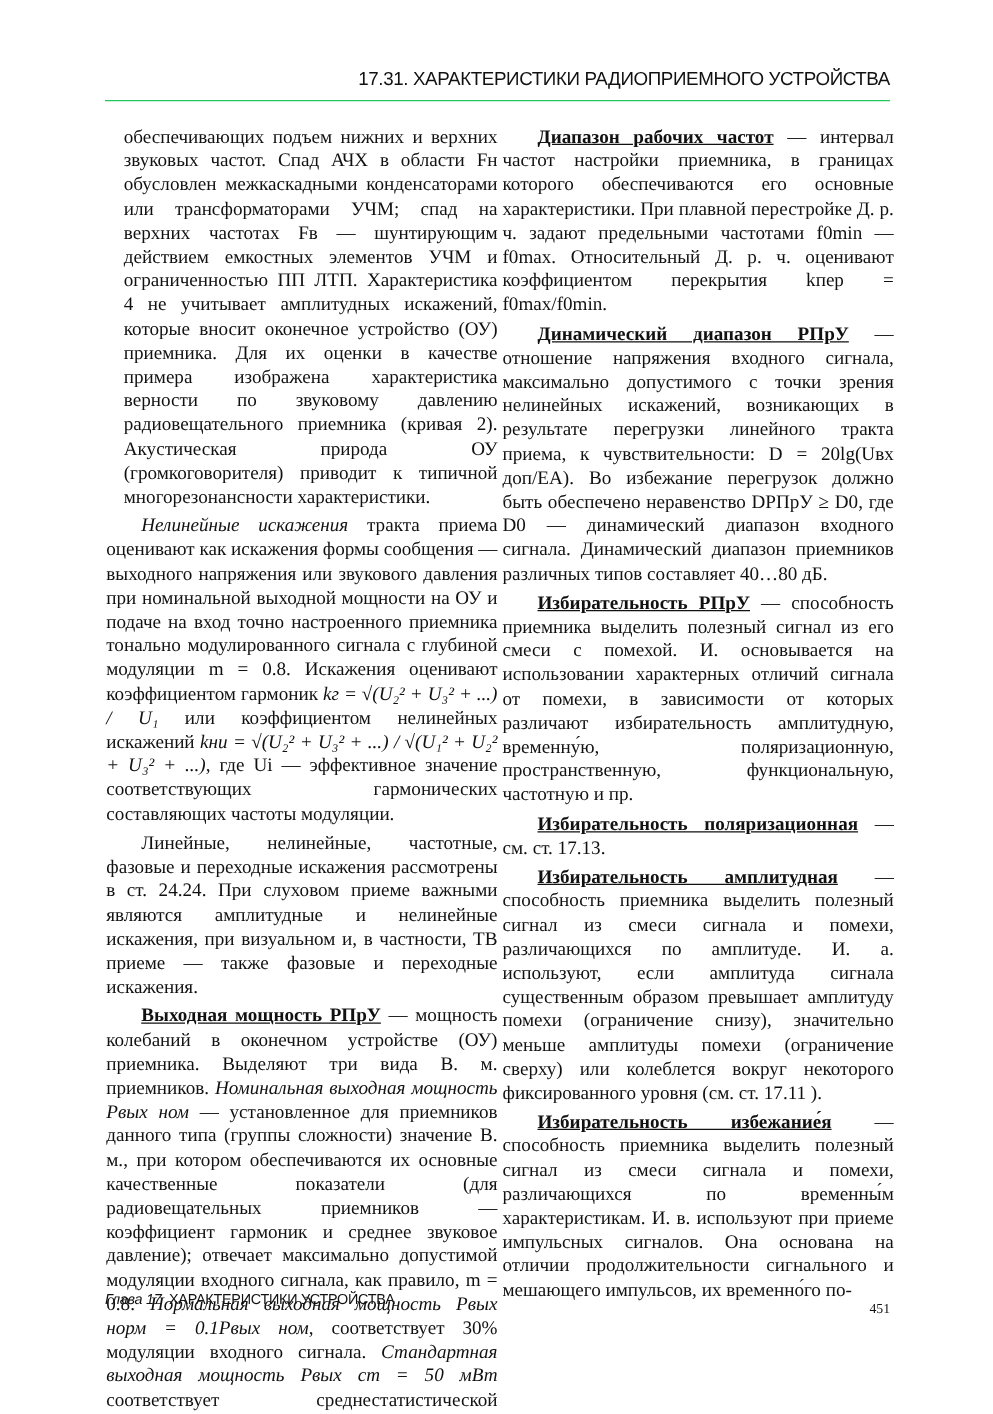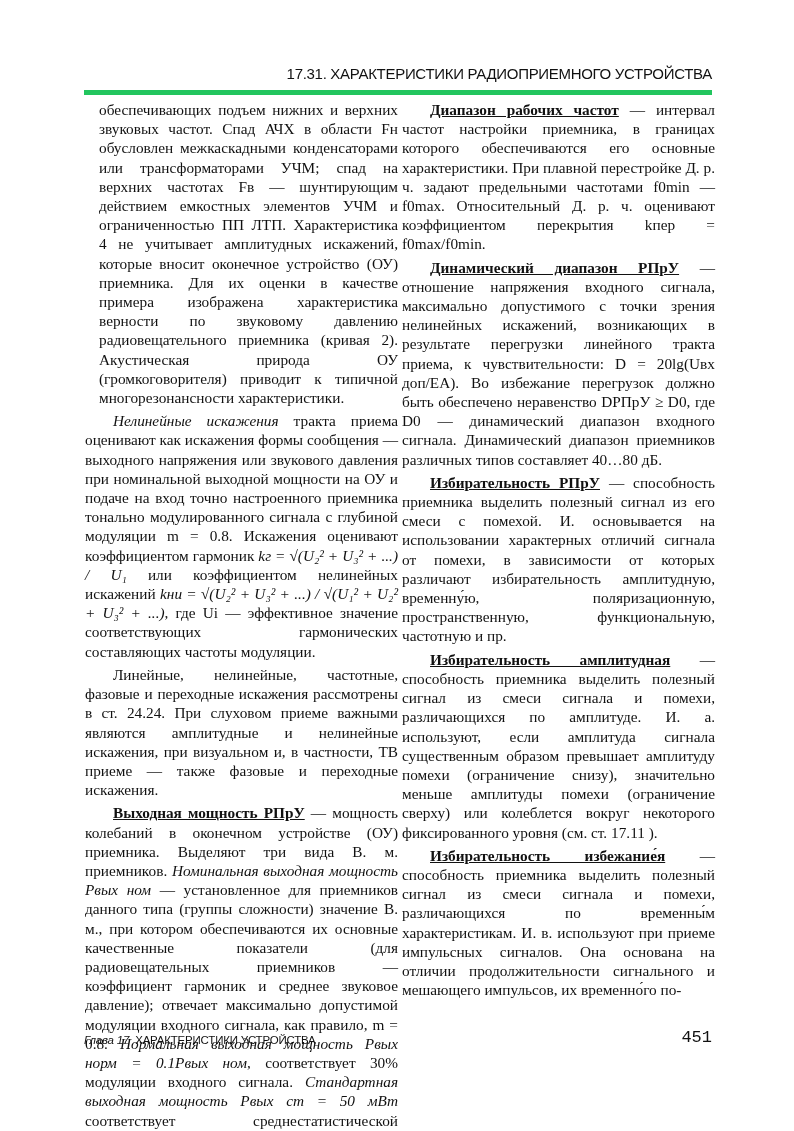--- a/index.html
+++ b/index.html
@@ -1,19 +1,19 @@
 <!DOCTYPE html>
 <html><head>
 <meta charset="utf-8">
 <style>
   html, body { margin: 0; padding: 0; background: #ffffff; }
   body { width: 794px; height: 1131px; position: relative; overflow: hidden; color: #111; }
   .page-header {
-    position: absolute; left: 84px; top: 62px; width: 628px; height: 28px;
-    border-bottom: 5px solid #22c55e;
+    position: absolute; left: 84px; top: 52px; width: 628px; height: 28px;
+    border-bottom: 1px solid #22c55e;
   }
   .running-head {
     position: absolute; right: 0; top: 3px;
     font-family: "Liberation Sans", sans-serif; font-size: 15px; letter-spacing: -0.3px;
     color: #111;
   }
   .col {
     position: absolute; top: 100px; width: 313px;
     font-family: "Liberation Serif", serif; font-size: 15.3px; line-height: 19.2px;
     text-align: justify; hyphens: manual;
@@ -27,42 +27,43 @@
   i { }
   .footer {
     position: absolute; left: 84px; top: 1028px; width: 628px; height: 24px;
   }
   .footer-chapter {
     position: absolute; left: 0; top: 6px;
     font-family: "Liberation Sans", sans-serif; font-size: 11.5px; letter-spacing: -0.2px;
   }
   .footer-chapter i { }
   .page-number {
-    position: absolute; right: 0; top: 0;
-    font-family: Liberation Mono, monospace; font-size: 17px;
+    position: absolute; right: 0; top: 13px;
+    font-family: Liberation Serif, serif; font-size: 11px;
   }
 </style>
 </head>
 <body>
 
 <div class="page-header">
   <span class="running-head">17.31. ХАРАКТЕРИСТИКИ РАДИОПРИЕМНОГО УСТРОЙСТВА</span>
 </div>
 
 <div class="col col-left">
   <p class="cont"><span>обеспечивающих подъем нижних и верхних звуковых частот. Спад АЧХ в области Fн обусловлен межкаскадными конденсаторами или трансформаторами УЧМ; спад на верхних частотах Fв — шунтирующим действием емкостных элементов УЧМ и ограниченностью ПП ЛТП. Характеристика 4 не учитывает амплитудных искажений, которые вносит оконечное устройство (ОУ) приемника. Для их оценки в качестве примера изображена характеристика верности по звуковому давлению радиовещательного приемника (кривая 2). Акустическая природа ОУ (громкоговорителя) приводит к типичной многорезонансности характеристики.</span></p>
   <p class="ind"><i>Нелинейные искажения</i><span> тракта приема оценивают как искажения формы сообщения — выходного напряжения или звукового давления при номинальной выходной мощности на ОУ и подаче на вход точно настроенного приемника тонально модулированного сигнала с глубиной модуляции m = 0.8. Искажения оценивают коэффициентом гармоник </span><i>kг = √(U₂² + U₃² + ...) / U₁</i><span> или коэффициентом нелинейных искажений </span><i>kни = √(U₂² + U₃² + ...) / √(U₁² + U₂² + U₃² + ...)</i><span>, где Ui — эффективное значение соответствующих гармонических составляющих частоты модуляции.</span></p>
   <p class="ind"><span>Линейные, нелинейные, частотные, фазовые и переходные искажения рассмотрены в ст. 24.24. При слуховом приеме важными являются амплитудные и нелинейные искажения, при визуальном и, в частности, ТВ приеме — также фазовые и переходные искажения.</span></p>
   <p class="ind"><b class="term">Выходная мощность РПрУ</b><span> — мощность колебаний в оконечном устройстве (ОУ) приемника. Выделяют три вида В. м. приемников. </span><i>Номинальная выходная мощность</i> <i>Pвых ном</i><span> — установленное для приемников данного типа (группы сложности) значение В. м., при котором обеспечиваются их основные качественные показатели (для радиовещательных приемников — коэффициент гармоник и среднее звуковое давление); отвечает максимально допустимой модуляции входного сигнала, как правило, m = 0.8. </span><i>Нормальная выходная мощность</i> <i>Pвых норм = 0.1Pвых ном</i><span>, соответствует 30% модуляции входного сигнала. </span><i>Стандартная выходная мощность</i> <i>Pвых ст = 50 мВт</i><span> соответствует среднестатистической мощности, воспринимаемой на слух, близка к Pвых норм; установлена для всех групп сложности радиовещательных приемников, кроме карманных, что позволяет сравнивать разнотипные РПрУ. Соответственно выходной мощности различа-</span></p>
 </div>
 
 <div class="col col-right">
   <p class="ind"><b class="term">Диапазон рабочих частот</b><span> — интервал частот настройки приемника, в границах которого обеспечиваются его основные характеристики. При плавной перестройке Д. р. ч. задают предельными частотами f0min — f0max. Относительный Д. р. ч. оценивают коэффициентом перекрытия kпер = f0max/f0min.</span></p>
   <p class="ind"><b class="term">Динамический диапазон РПрУ</b><span> — отношение напряжения входного сигнала, максимально допустимого с точки зрения нелинейных искажений, возникающих в результате перегрузки линейного тракта приема, к чувствительности: D = 20lg(Uвх доп/EA). Во избежание перегрузок должно быть обеспечено неравенство DРПрУ ≥ D0, где D0 — динамический диапазон входного сигнала. Динамический диапазон приемников различных типов составляет 40…80 дБ.</span></p>
   <p class="ind"><b class="term">Избирательность РПрУ</b><span> — способность приемника выделить полезный сигнал из его смеси с помехой. И. основывается на использовании характерных отличий сигнала от помехи, в зависимости от которых различают избирательность амплитудную, временну́ю, поляризационную, пространственную, функциональную, частотную и пр.</span></p>
+  <p class="ind"><b class="term">Избирательность поляризационная</b><span> — см. ст. 17.13.</span></p>
   <p class="ind"><b class="term">Избирательность амплитудная</b><span> — способность приемника выделить полезный сигнал из смеси сигнала и помехи, различающихся по амплитуде. И. а. используют, если амплитуда сигнала существенным образом превышает амплитуду помехи (ограничение снизу), значительно меньше амплитуды помехи (ограничение сверху) или колеблется вокруг некоторого фиксированного уровня (см. ст. 17.11 ).</span></p>
   <p class="ind"><b class="term">Избирательность избежание́я</b><span> — способность приемника выделить полезный сигнал из смеси сигнала и помехи, различающихся по временны́м характеристикам. И. в. используют при приеме импульсных сигналов. Она основана на отличии продолжительности сигнального и мешающего импульсов, их временно́го по-</span></p>
 </div>
 
 <div class="footer">
   <span class="footer-chapter"><i>Глава 17</i>&nbsp;&nbsp;<span>ХАРАКТЕРИСТИКИ УСТРОЙСТВА</span></span>
   <span class="page-number">451</span>
 </div>
 
 </body></html>

